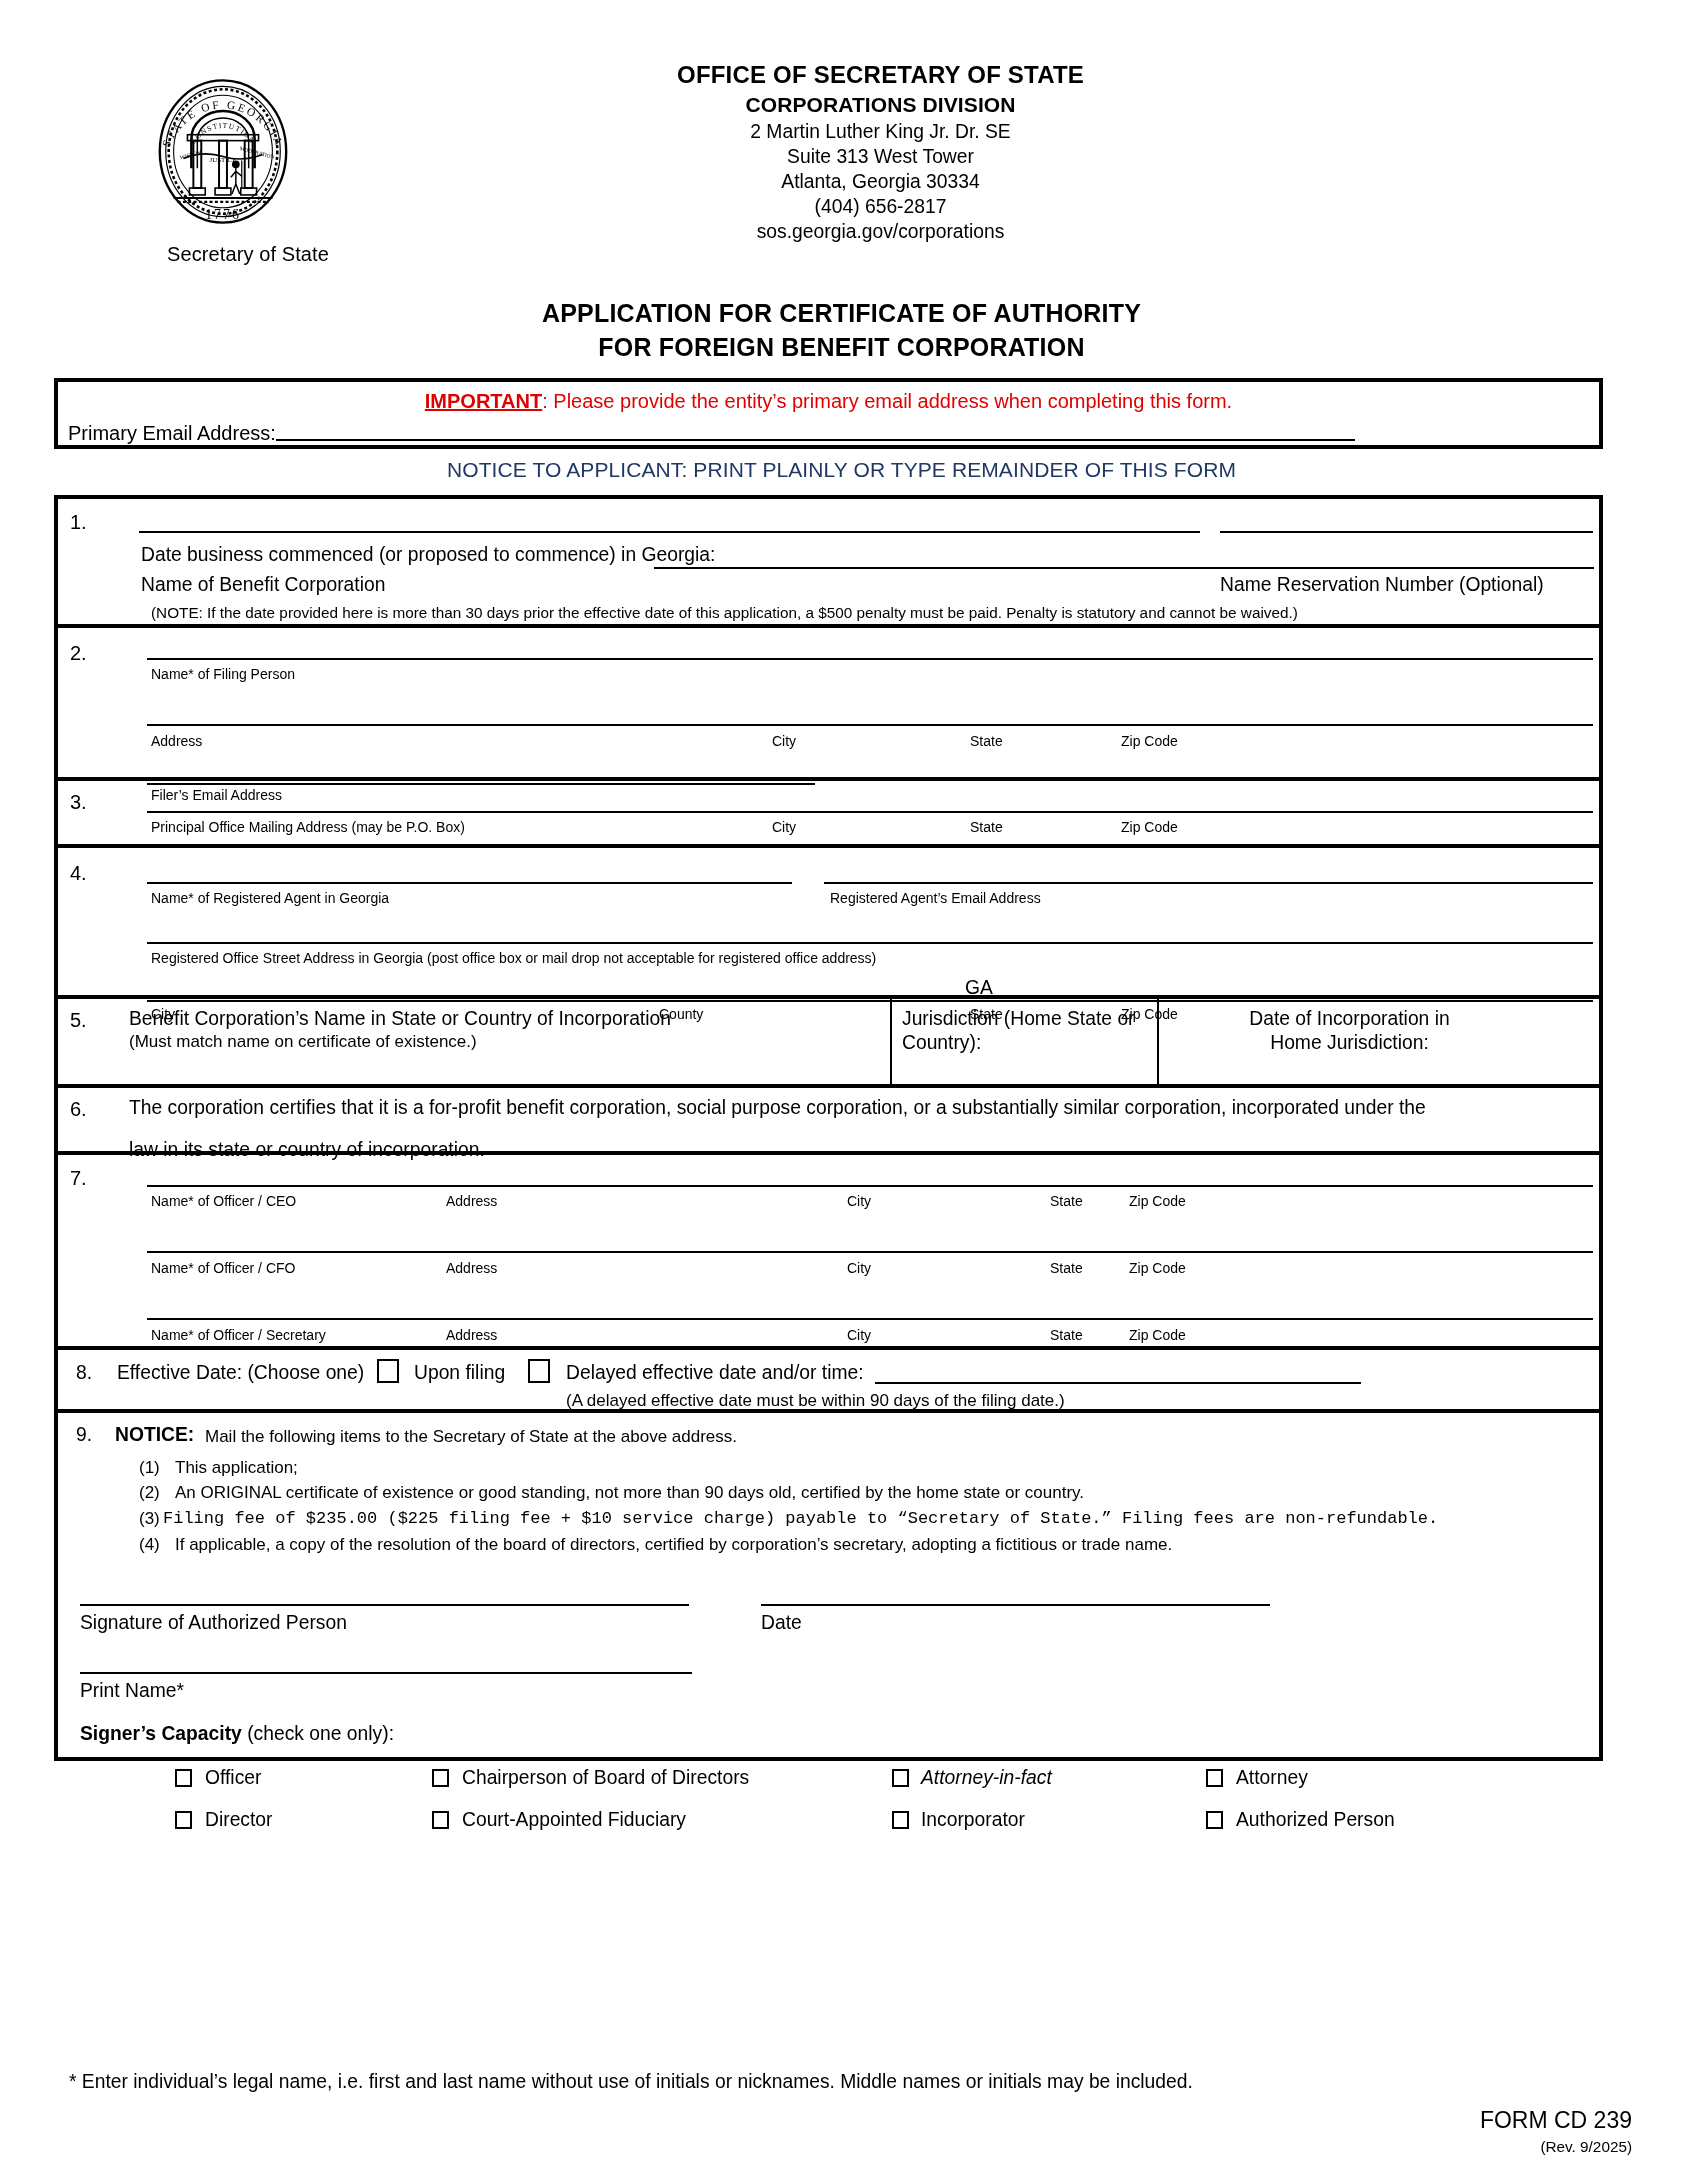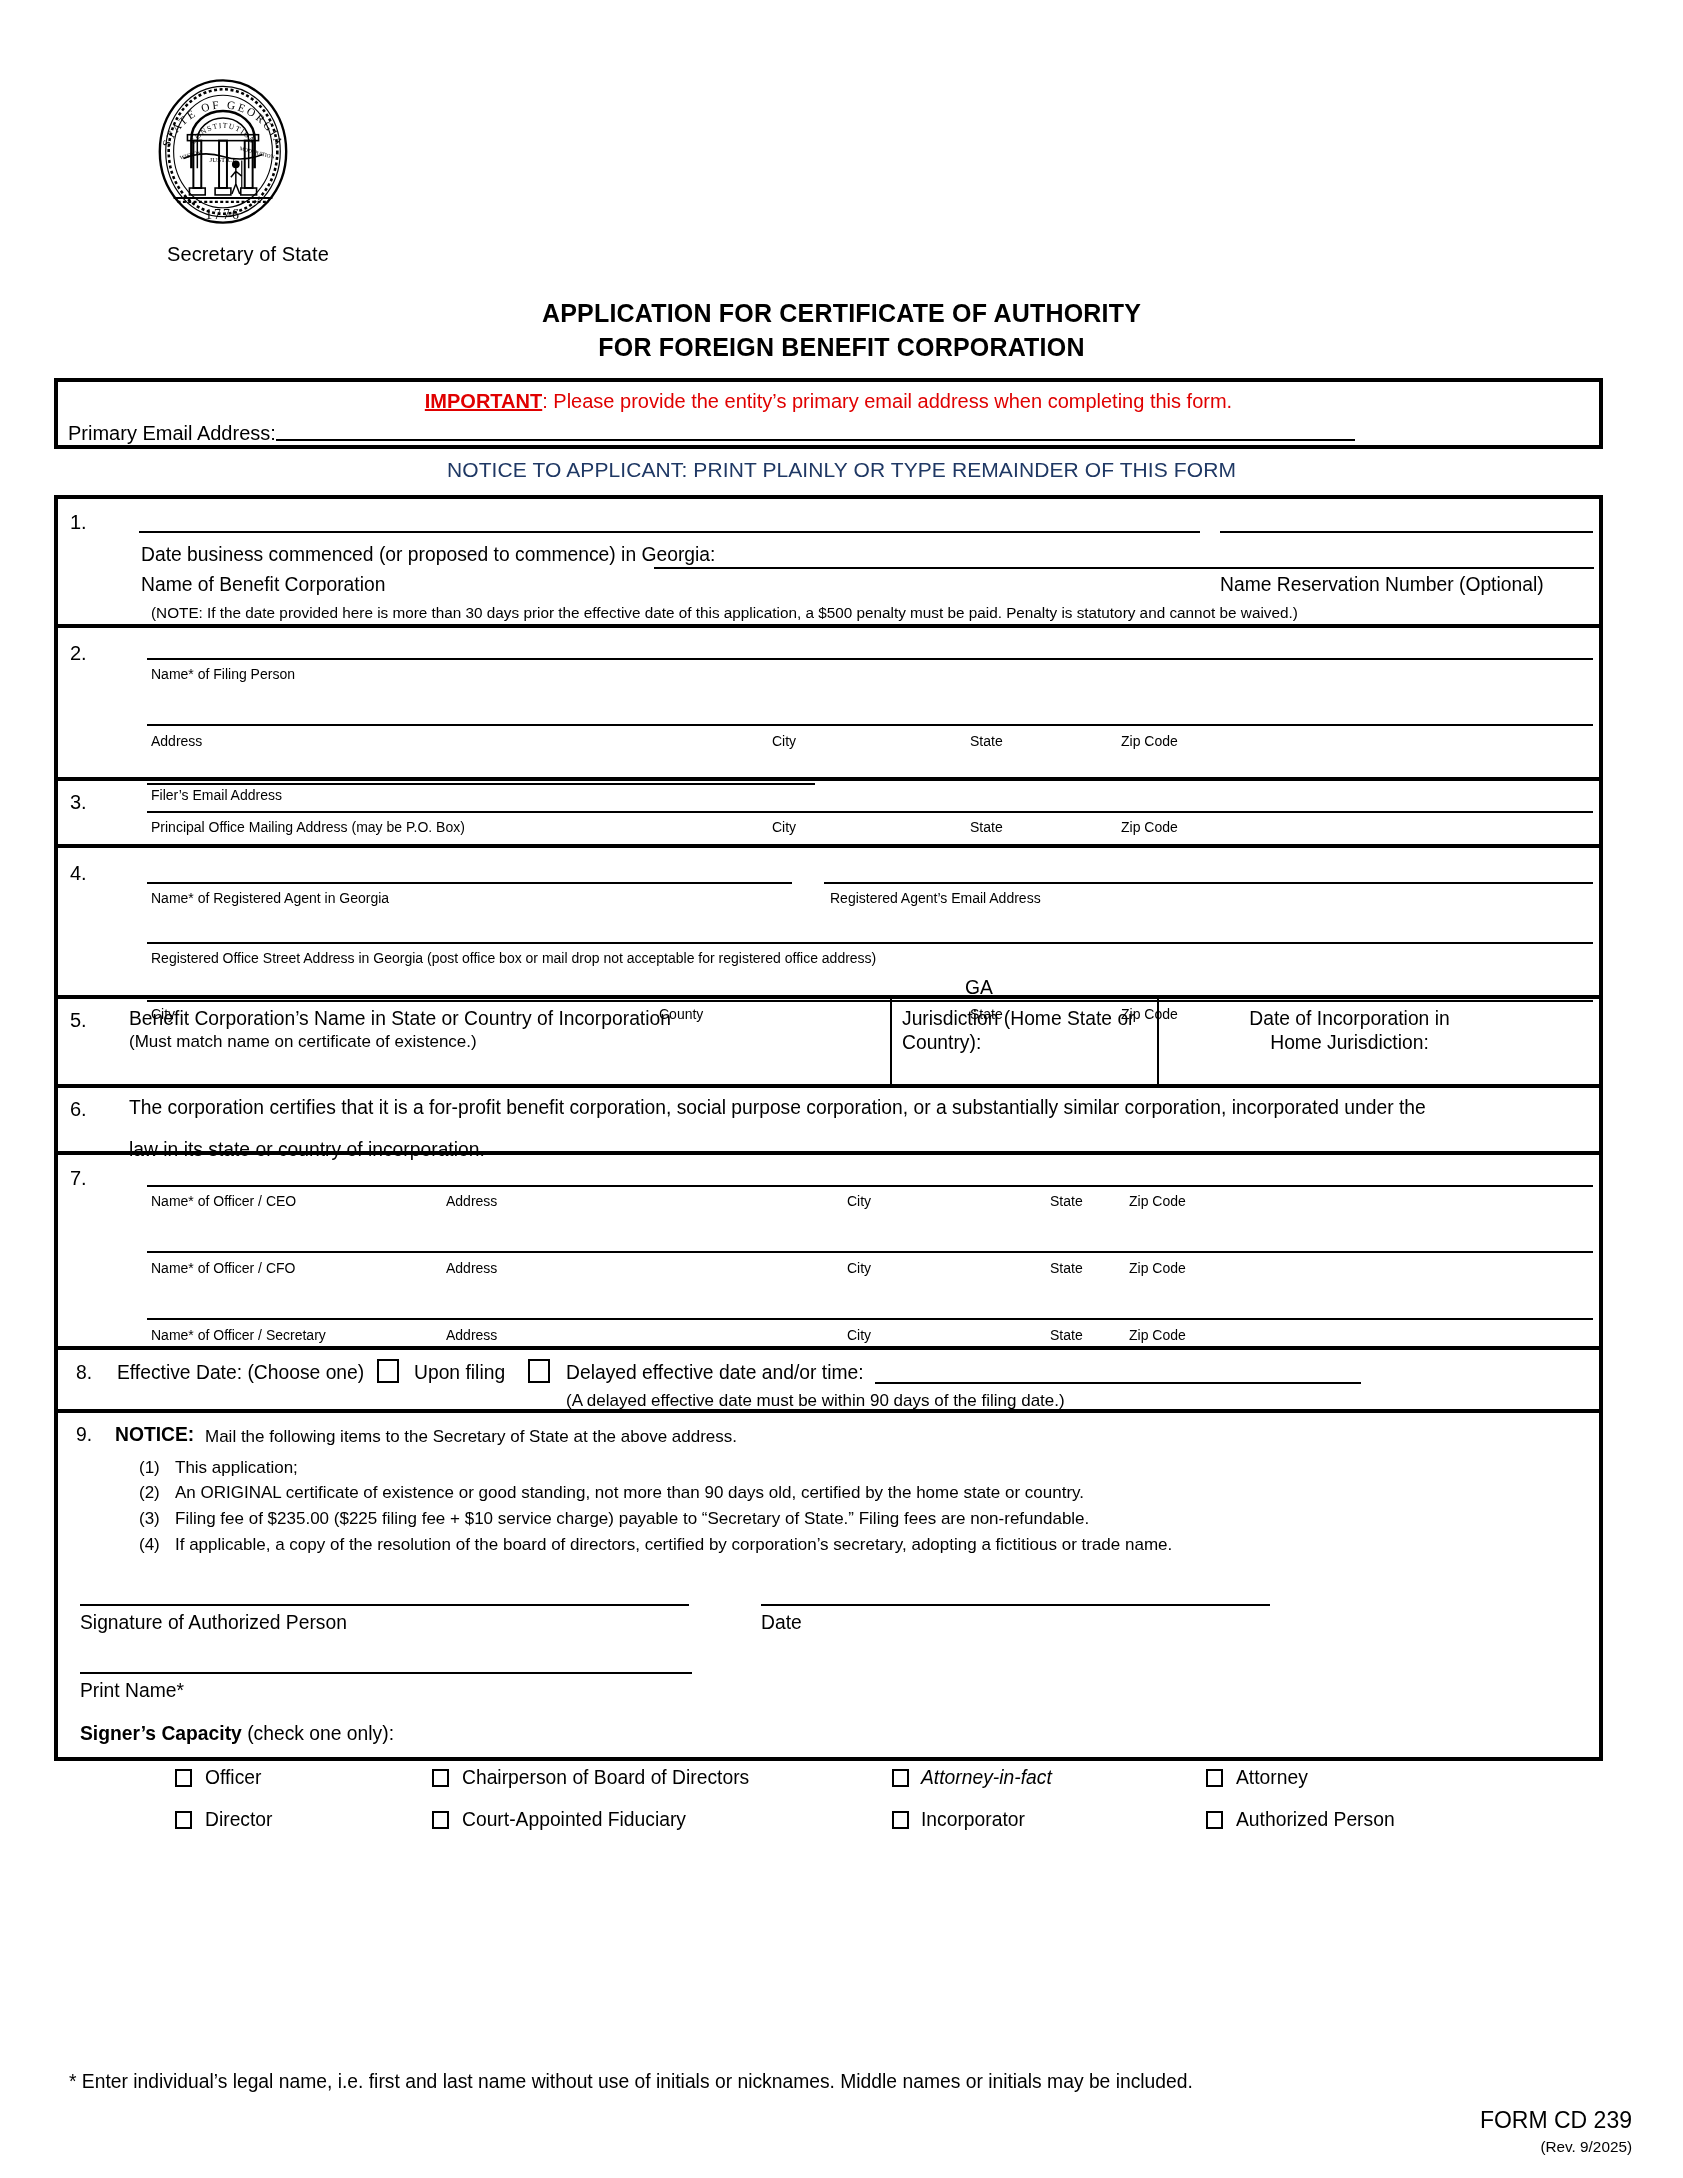--- a/index.html
+++ b/index.html
@@ -144,20 +144,29 @@
         </g>
 
         <path d="M 30,122 L 130,122" stroke="#000" stroke-width="2"></path>
         <path d="M 34,126 L 126,126" stroke="#000" stroke-width="2.4" stroke-dasharray="3 2.4"></path>
         <text x="80" y="143" font-family="'Liberation Serif',serif" font-size="14" letter-spacing="2" text-anchor="middle" fill="#000">1776</text>
       </svg>
     </div>
 
     <div class="seal-caption">Secretary of State</div>
 
+    <div class="hdr-block">
+      <div class="hdr-l1">OFFICE OF SECRETARY OF STATE</div>
+      <div class="hdr-l2">CORPORATIONS DIVISION</div>
+      <div class="hdr-l3">2 Martin Luther King Jr. Dr. SE</div>
+      <div class="hdr-l3 tight">Suite 313 West Tower</div>
+      <div class="hdr-l3 tight">Atlanta, Georgia 30334</div>
+      <div class="hdr-l3 tight">(404) 656-2817</div>
+      <div class="hdr-l3 tight">sos.georgia.gov/corporations</div>
+    </div>
   </div>
 
   <div class="title-wrap">
     <div class="title-l">APPLICATION FOR CERTIFICATE OF AUTHORITY</div>
     <div class="title-l">FOR FOREIGN BENEFIT CORPORATION</div>
   </div>
 
   <div class="important-box">
     <div class="imp-line">
       <span class="u">IMPORTANT</span><span>: Please provide the entity’s primary email address when completing this form.</span>
@@ -350,21 +359,21 @@
         <span class="lbl" style="position:absolute; left:57px; top:10px; font-weight:bold;">NOTICE:</span>
         <span class="lbl-sm" style="position:absolute; left:147px; top:13px;">Mail the following items to the Secretary of State at the above address.</span>
 
         <span class="lbl-sm" style="position:absolute; left:81px; top:44px;">(1)</span>
         <span class="lbl-sm" style="position:absolute; left:117px; top:44px;">This application;</span>
 
         <span class="lbl-sm" style="position:absolute; left:81px; top:69px;">(2)</span>
         <span class="lbl-sm" style="position:absolute; left:117px; top:69px;">An ORIGINAL certificate of existence or good standing, not more than 90 days old, certified by the home state or country.</span>
 
         <span class="lbl-sm" style="position:absolute; left:81px; top:95px;">(3)</span>
-        <span class="lbl-sm" style="position:absolute; left:117px; top:95px;">Filing fee of $235.00 ($225 filing fee + $10 service charge) payable to “Secretary of State.”  Filing fees are non-refundable.</span>
+        <span class="lbl-sm" style="position:absolute; left:105px; top:95px;font-family:Liberation Mono, monospace;">Filing fee of $235.00 ($225 filing fee + $10 service charge) payable to “Secretary of State.”  Filing fees are non-refundable.</span>
 
         <span class="lbl-sm" style="position:absolute; left:81px; top:121px;">(4)</span>
         <span class="lbl-sm" style="position:absolute; left:117px; top:121px;">If applicable, a copy of the resolution of the board of directors, certified by corporation’s secretary, adopting a fictitious or trade name.</span>
 
         <span style="position:absolute; left:22px; top:191px; width:609px;" class="rule"></span>
         <span class="lbl" style="position:absolute; left:22px; top:198px;">Signature of Authorized Person</span>
         <span style="position:absolute; left:703px; top:191px; width:509px;" class="rule"></span>
         <span class="lbl" style="position:absolute; left:703px; top:198px;">Date</span>
 
         <span style="position:absolute; left:22px; top:259px; width:612px;" class="rule"></span>

